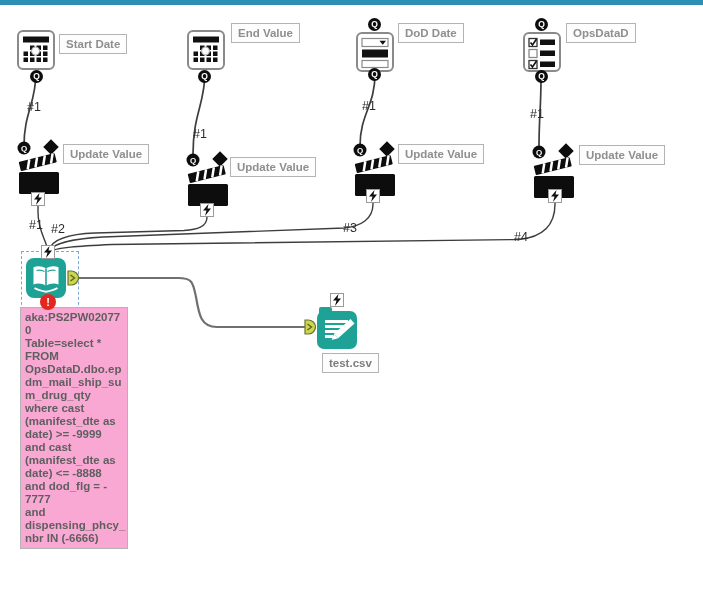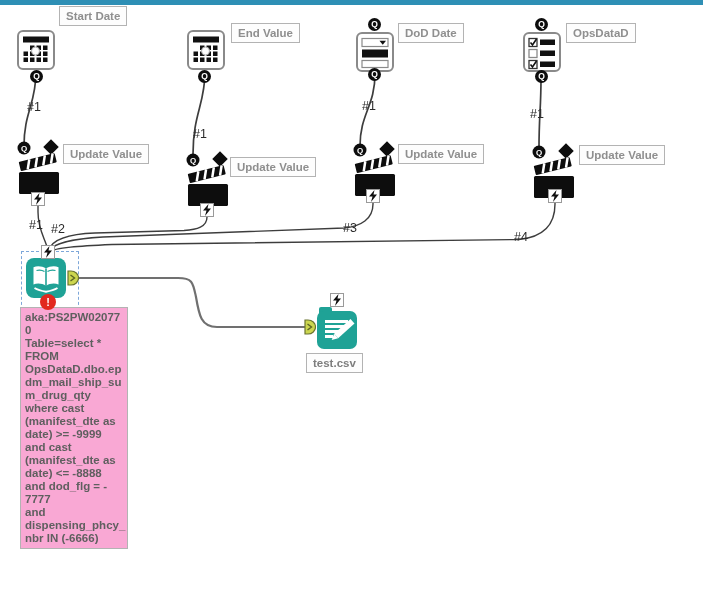--- a/index.html
+++ b/index.html
@@ -58,21 +58,21 @@
         <rect x="19.5" y="21.5" width="4.5" height="4.5"></rect>
         <rect x="26" y="21.5" width="4.5" height="4.5"></rect>
       <rect x="6.5" y="27.5" width="4.5" height="4.5"></rect>
         <rect x="13" y="27.5" width="4.5" height="4.5"></rect>
         <rect x="19.5" y="27.5" width="4.5" height="4.5"></rect>
         <rect x="26" y="27.5" width="4.5" height="4.5"></rect>
     </g>
     <circle cx="18.5" cy="21" r="4" fill="#fff" stroke="#aaa" stroke-width="1"></circle>
   </svg>
   <span class="qbadge" style="left:30px;top:70px">Q</span>
-  <div class="tool-label" style="left:59px;top:6px">Start Date</div>
+  <div class="tool-label" style="left:59px;top:34px">Start Date</div>
 
   <svg class="abs" style="left:187px;top:30px" width="38" height="40" viewBox="0 0 38 40">
     <rect x="1" y="1" width="36" height="38" rx="5" fill="#fff" stroke="#8a8a8a" stroke-width="2"></rect>
     <rect x="6" y="6.5" width="26" height="6" fill="#111"></rect>
     <g fill="#111">
       <rect x="13" y="15.5" width="4.5" height="4.5"></rect>
         <rect x="19.5" y="15.5" width="4.5" height="4.5"></rect>
         <rect x="26" y="15.5" width="4.5" height="4.5"></rect>
       <rect x="6.5" y="21.5" width="4.5" height="4.5"></rect>
         <rect x="13" y="21.5" width="4.5" height="4.5"></rect>
@@ -258,15 +258,15 @@
       <g transform="rotate(48 24 24)">
         <rect x="21.5" y="9" width="6" height="22"></rect>
         <polygon points="21.5,31 27.5,31 24.5,37"></polygon>
       </g>
     </g>
   </svg>
   <svg class="abs" style="left:304px;top:319px" width="12" height="16" viewBox="0 0 12 16">
     <path d="M1,1 L4,1 A7.5,7 0 0 1 4,15 L1,15 Z" fill="#ccd64f" stroke="#6a7430" stroke-width="1.2"></path>
     <path d="M3.5,5 L7.5,8 L3.5,11" stroke="#5a6426" stroke-width="1.4" fill="none"></path>
   </svg>
-  <div class="tool-label" style="left:306px;top:353px;color:#7d7d7d">test.csv</div>
+  <div class="tool-label" style="left:322px;top:353px;color:#7d7d7d">test.csv</div>
 
 </div>
 
 </body></html>

